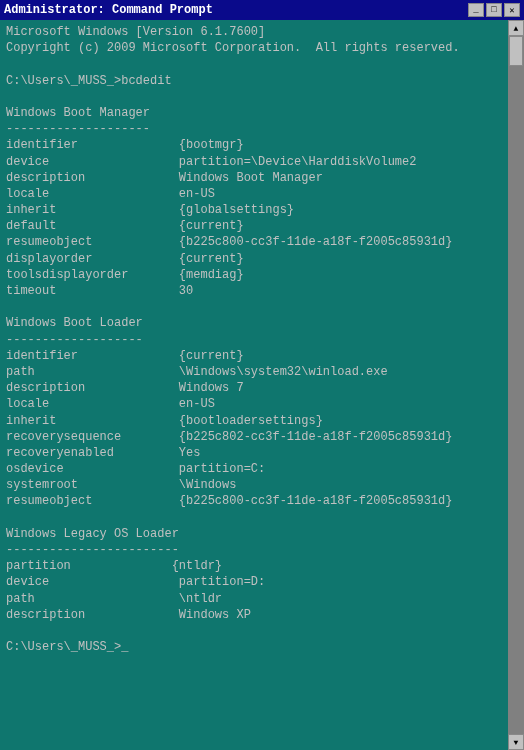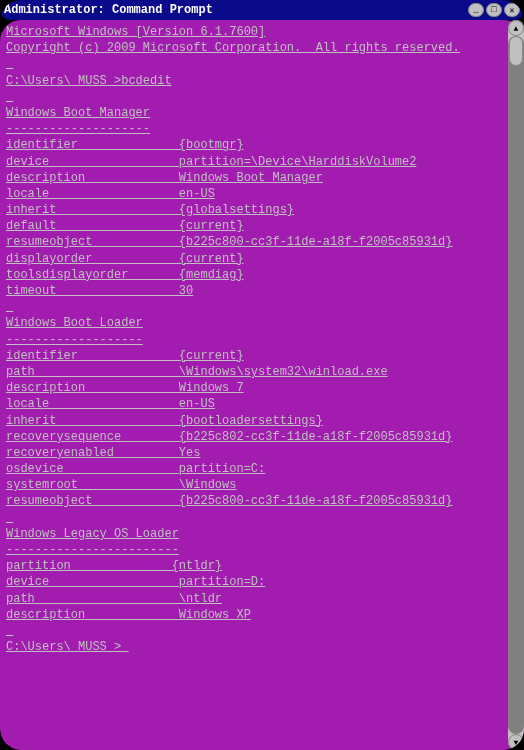--- a/index.html
+++ b/index.html
@@ -1,19 +1,18 @@
 <!DOCTYPE html>
 <html><head>
   <meta charset="utf-8">
   <style>
     * {
       margin: 0;
       padding: 0;
       box-sizing: border-box;
-      border-radius: 21px;
     }
 
     body {
       width: 524px;
       height: 750px;
       background: #000;
       font-family: 'Courier New', Courier, monospace;
       font-size: 12px;
       overflow: hidden;
     }
@@ -54,29 +53,28 @@
       cursor: pointer;
       font-family: 'Courier New', Courier, monospace;
     }
 
     .title-bar-btn.close-btn {
       background: #c0c0c0;
     }
 
     
     .terminal {
-      background: #a21caf;
+      background: #0f766e;
       color: #c0c0c0;
       padding: 4px 6px;
       height: calc(750px - 20px);
       overflow: hidden;
       font-family: 'Courier New', Courier, monospace;
       font-size: 12px;
       line-height: 1.35;
-      text-decoration: underline;
     }
 
     .terminal-line {
       white-space: pre;
       color: #c0c0c0;
     }
 
     .scrollbar {
       position: absolute;
       right: 0;

